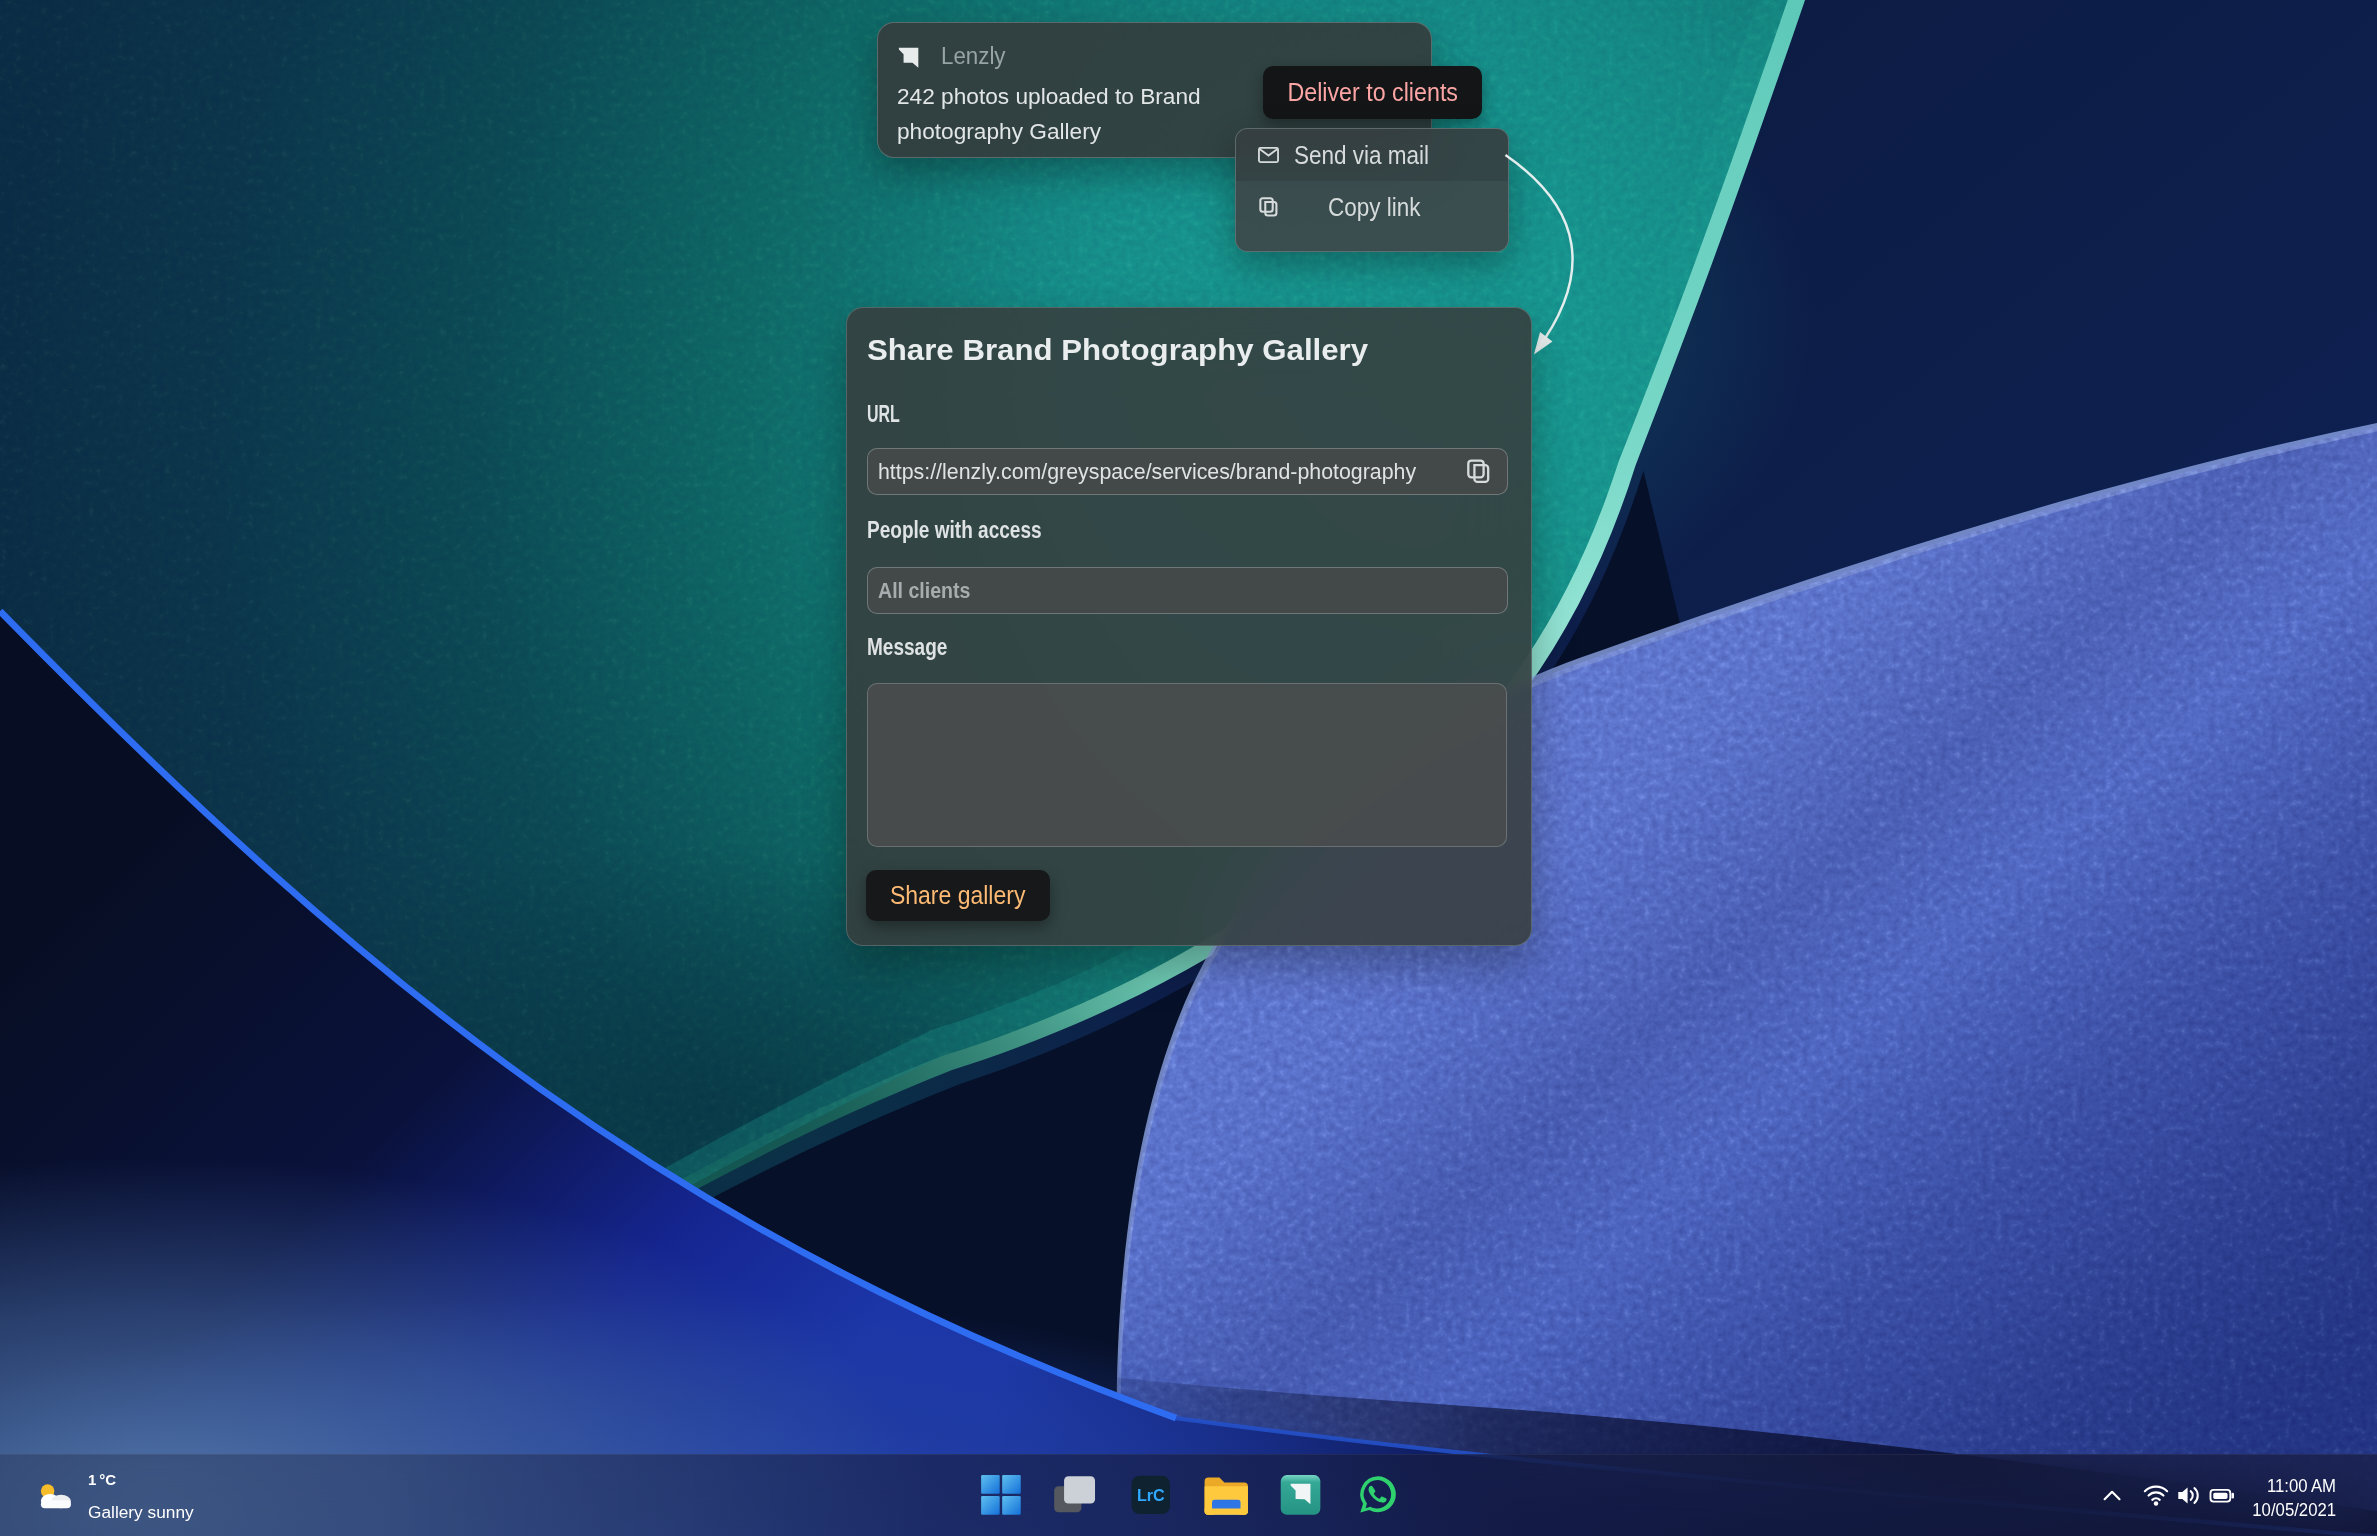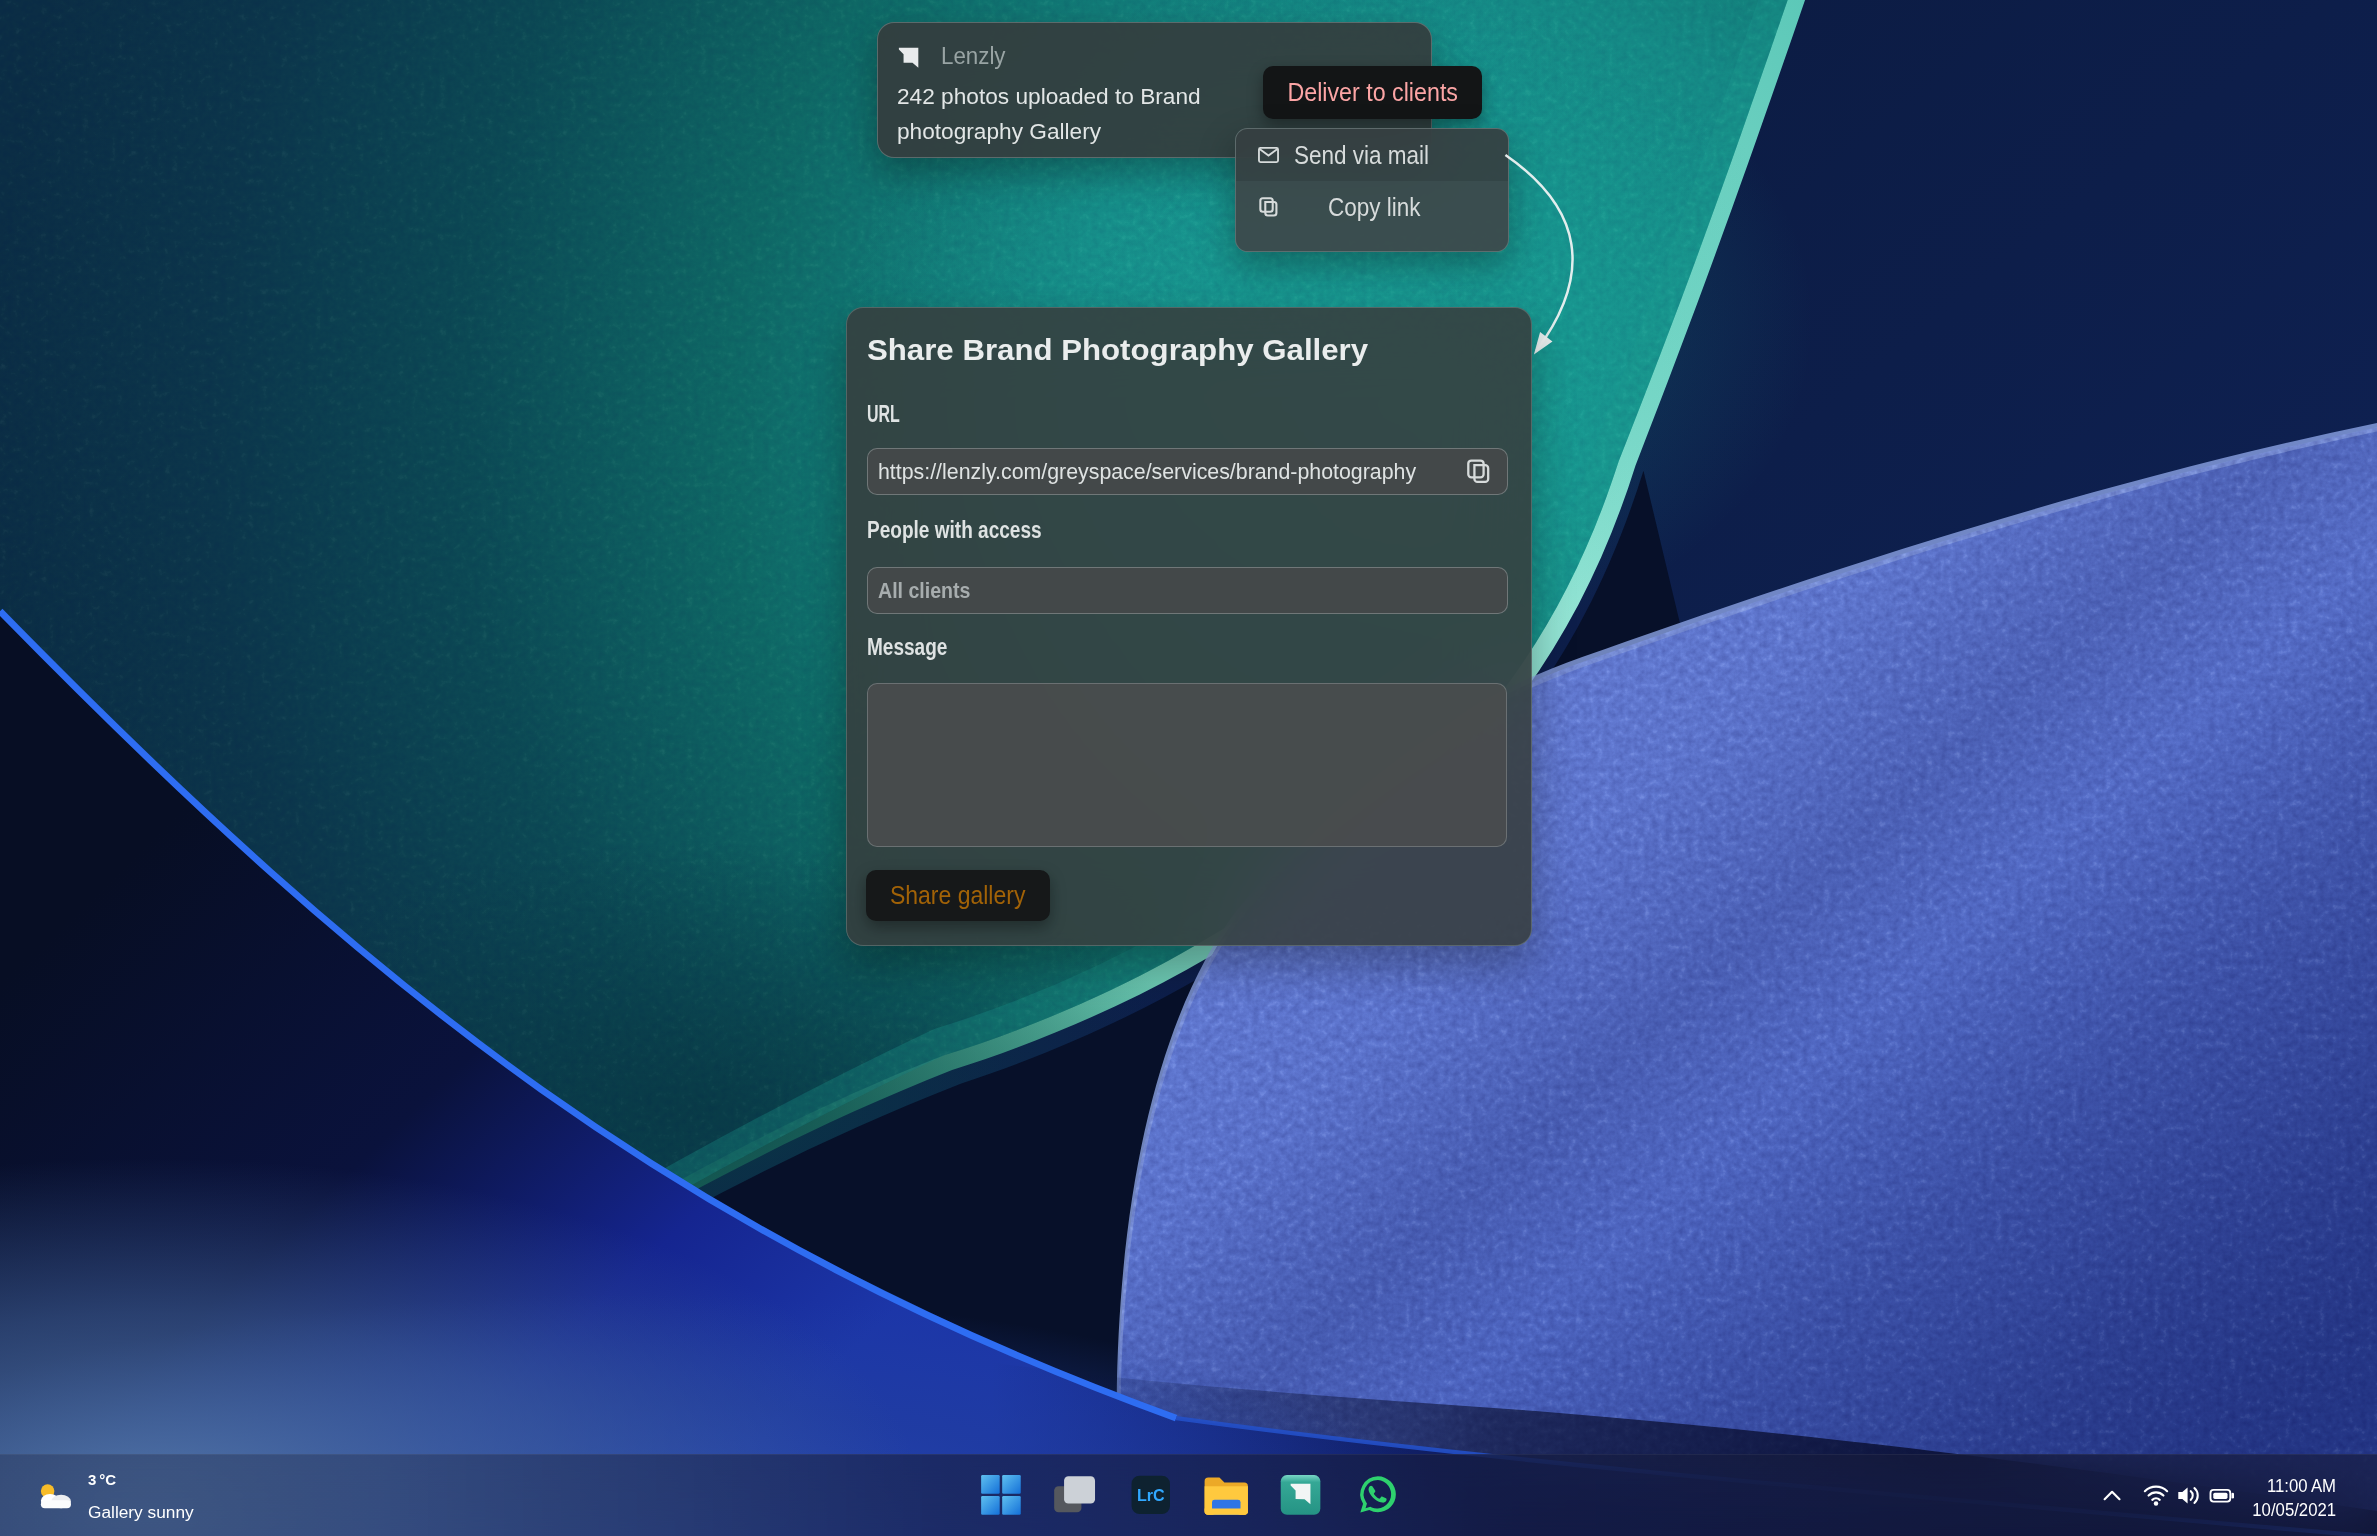--- a/index.html
+++ b/index.html
@@ -41,21 +41,21 @@
   .dialog .field { position:absolute; left:20px; width:641px; height:47px;
     background:rgba(70,73,74,0.85); border:1.2px solid rgba(150,158,160,0.55); border-radius:10px;
     display:flex; align-items:center; }
   .dialog .field .txt { margin-left:10px; font-size:22px; color:#dfe3e3; white-space:nowrap;
     transform:scaleX(0.97); transform-origin:0 50%; }
   .dialog .field .ph { margin-left:10px; font-size:22px; color:#a7adae;
     transform:scaleX(0.89); transform-origin:0 50%; }
   .dialog .area { position:absolute; left:20px; top:375px; width:640px; height:164px;
     background:rgba(74,77,78,0.88); border:1.2px solid rgba(150,158,160,0.45); border-radius:10px; }
   .btn-share { position:absolute; left:18.6px; top:562px; width:184px; height:51px;
-    background:#161819; border-radius:10px; color:#a16207; font-size:25px;
+    background:#161819; border-radius:10px; color:#fdba74; font-size:25px;
     display:flex; align-items:center; justify-content:center;
     box-shadow:0 6.2px 15px rgba(0,0,0,0.35); }
   .btn-share span { transform:scaleX(0.92); }
 
   #arrow { position:absolute; left:0; top:0; pointer-events:none; }
 
   .taskbar { position:absolute; left:0; top:1454px; width:2377px; height:83px;
     background:linear-gradient(90deg, rgba(42,56,92,0.50) 0%, rgba(42,56,92,0.50) 16%,
       rgba(24,30,62,0.62) 40%, rgba(22,26,56,0.62) 100%);
     backdrop-filter:blur(25px);
@@ -271,21 +271,21 @@
 </div>
 
 <div class="taskbar"></div>
 <div class="weather">
   <svg width="36" height="27" viewBox="0 0 58 44">
     <circle cx="17" cy="13" r="11" fill="#f7bc29"></circle>
     <ellipse cx="21" cy="29" rx="15" ry="11" fill="#ffffff"></ellipse>
     <ellipse cx="39" cy="30" rx="16" ry="11" fill="#eceef0"></ellipse>
     <rect x="6" y="28" width="49" height="13" rx="6.5" fill="#fbfcfd"></rect>
   </svg>
-  <div class="t">3 °C</div>
+  <div class="t">1 °C</div>
   <div class="d">Gallery sunny</div>
 </div>
 
 <svg class="ticons" viewBox="0 0 3840 134">
 
   <g transform="translate(1585,34)">
     <defs>
       <linearGradient id="winb" x1="0" y1="0" x2="1" y2="1">
         <stop offset="0" stop-color="#5fc0f0"></stop>
         <stop offset="1" stop-color="#1470d8"></stop>

